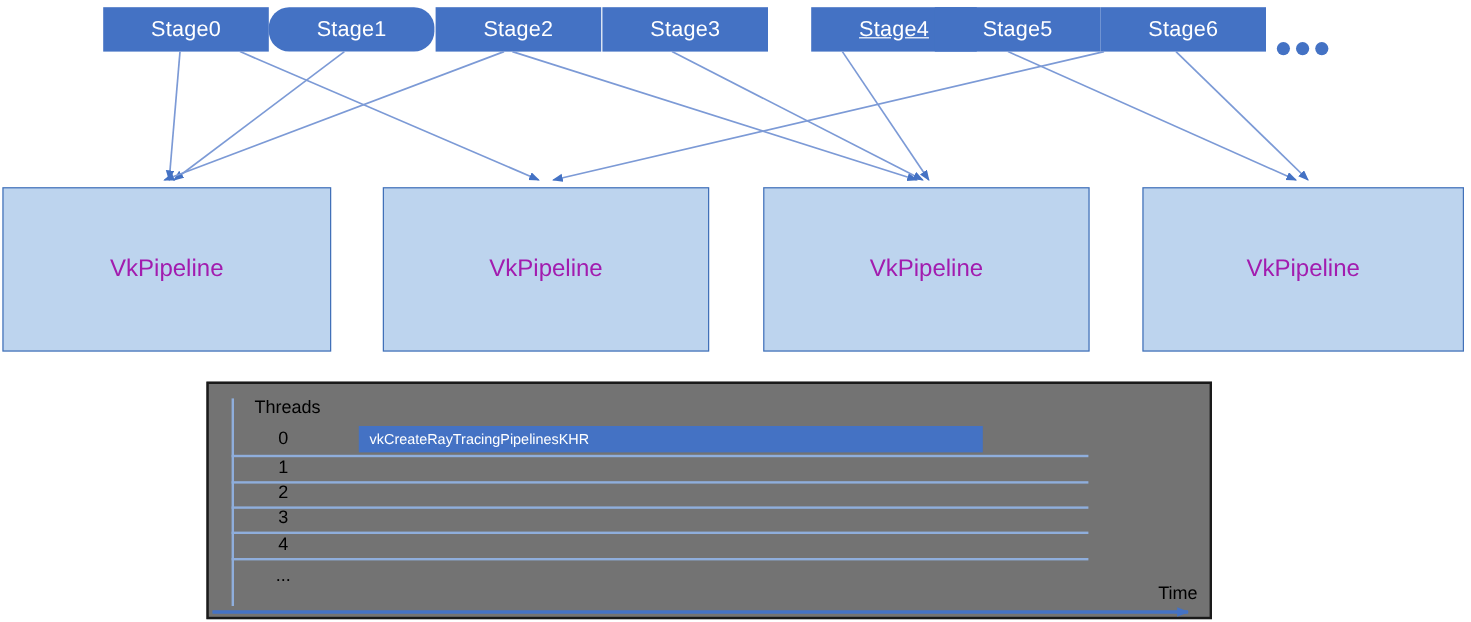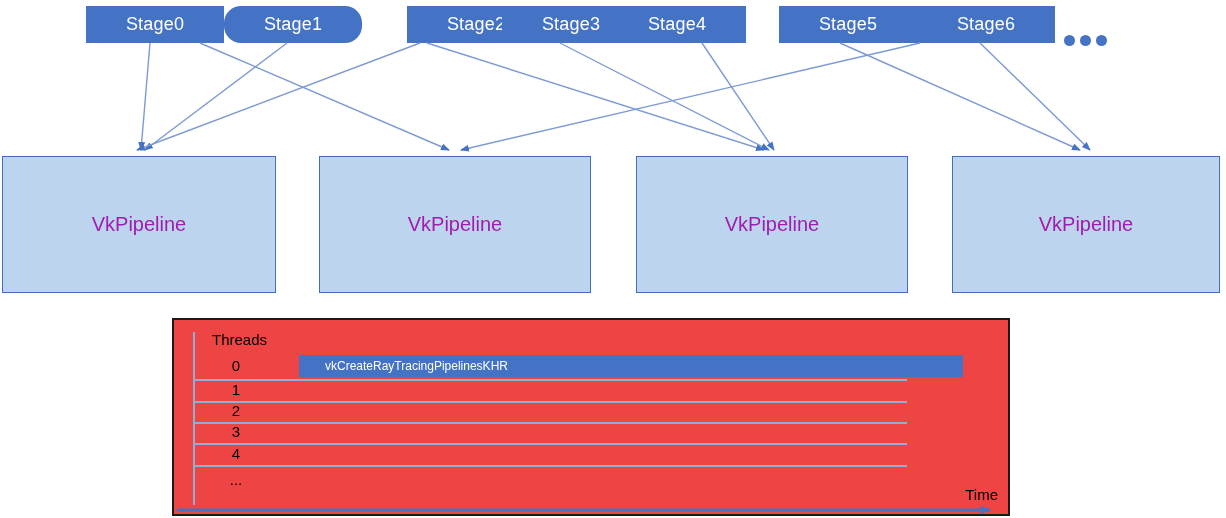--- a/index.html
+++ b/index.html
@@ -21,51 +21,51 @@
     background:var(--pipeline-fill);border:1.5px solid var(--pipeline-border);
     display:flex;align-items:center;justify-content:center;
     font-size:20px;color:#a21caf;
   }
   .dots{position:absolute;left:1064px;top:35px;display:flex;gap:5px;}
   .dot{width:11px;height:11px;border-radius:50%;background:var(--stage-fill);}
   #connectors{position:absolute;left:0;top:0;width:1226px;height:518px;pointer-events:none;}
   
   .chart{
     position:absolute;left:172px;top:318px;width:838px;height:198px;
-    box-sizing:border-box;border:2px solid var(--chart-border);background:#ef4444;
+    box-sizing:border-box;border:2px solid var(--chart-border);background:#737373;
   }
   .chart-title{position:absolute;left:38px;top:11px;font-size:15px;}
   .vaxis{position:absolute;left:19px;top:12px;width:2px;height:173px;background:var(--grid-line);}
   .row-label{position:absolute;left:40px;width:44px;height:20px;line-height:20px;
     text-align:center;font-size:15px;}
   .sep{position:absolute;left:19px;width:714px;height:1.5px;background:var(--grid-line);}
   .bar{
-    position:absolute;left:125px;top:35px;width:664px;height:22px;box-sizing:border-box;
+    position:absolute;left:125px;top:35px;width:520px;height:22px;box-sizing:border-box;
     background:var(--bar-fill);color:var(--bar-text);
-    font-size:12px;line-height:22px;padding-left:26px;white-space:nowrap;overflow:hidden;
+    font-size:12px;line-height:22px;padding-left:9px;white-space:nowrap;overflow:hidden;
   }
   .time{position:absolute;right:10px;top:166px;font-size:15px;margin-left:16px;}
   .taxis{position:absolute;left:2px;top:184px;width:828px;height:12px;}
 </style>
 </head>
 <body>
 
 <div class="canvas">
   <div id="pipeline-row">
       <div class="pipe" style="left: 2px; width: 274px;">VkPipeline</div>
       <div class="pipe" style="left: 319px; width: 272px;">VkPipeline</div>
       <div class="pipe" style="left: 636px; width: 272px;">VkPipeline</div>
       <div class="pipe" style="left: 952px; width: 268px;">VkPipeline</div>
     </div>
   <div id="stage-row">
       <div class="stage" style="left: 86px;">Stage0</div>
       <div class="stage" style="left: 224px; border-radius: 17px;">Stage1</div>
-      <div class="stage" style="left: 363px; margin-left: 44px;">Stage2</div>
+      <div class="stage" style="left: 363px;">Stage2</div>
       <div class="stage" style="left: 502px; text-align: right;">Stage3</div>
-      <div class="stage" style="left: 608px;">Stage4</div>
+      <div class="stage" style="left: 676px; text-decoration: underline;">Stage4</div>
       <div class="stage" style="left: 779px;">Stage5</div>
       <div class="stage" style="left: 917px;">Stage6</div>
     </div>
   <div class="dots" id="dots">
       <div class="dot"></div>
       <div class="dot"></div>
       <div class="dot"></div>
     </div>
   <svg id="connectors" viewBox="0 0 1226 518" xmlns="http://www.w3.org/2000/svg">
       <defs>

